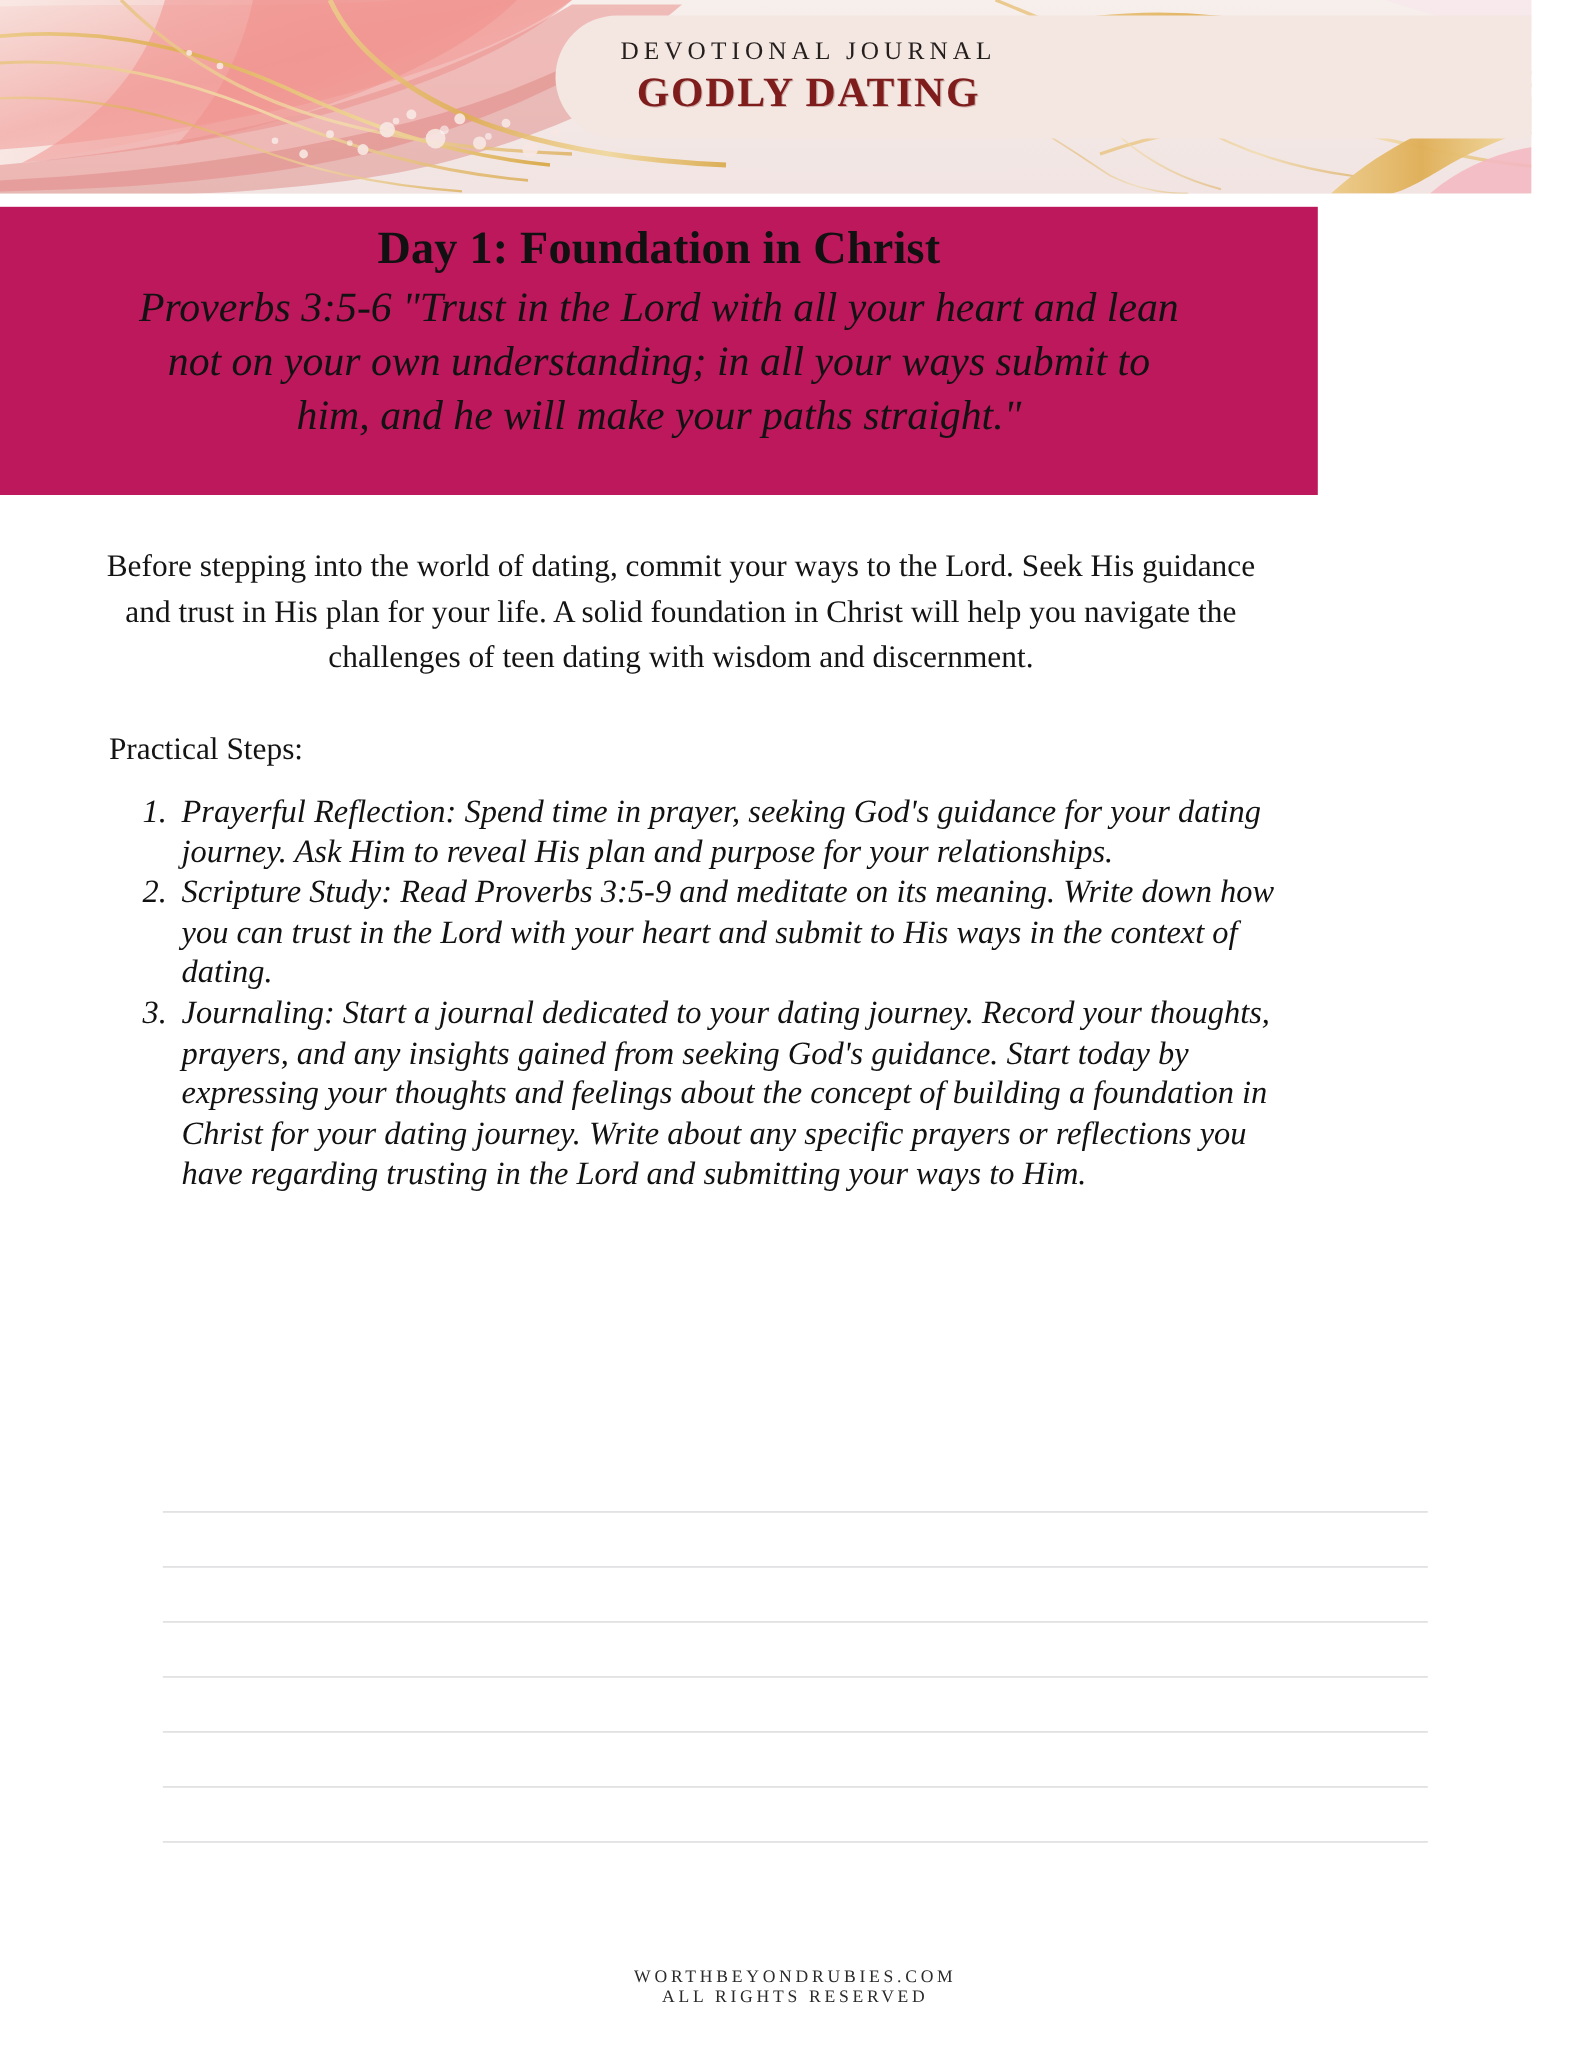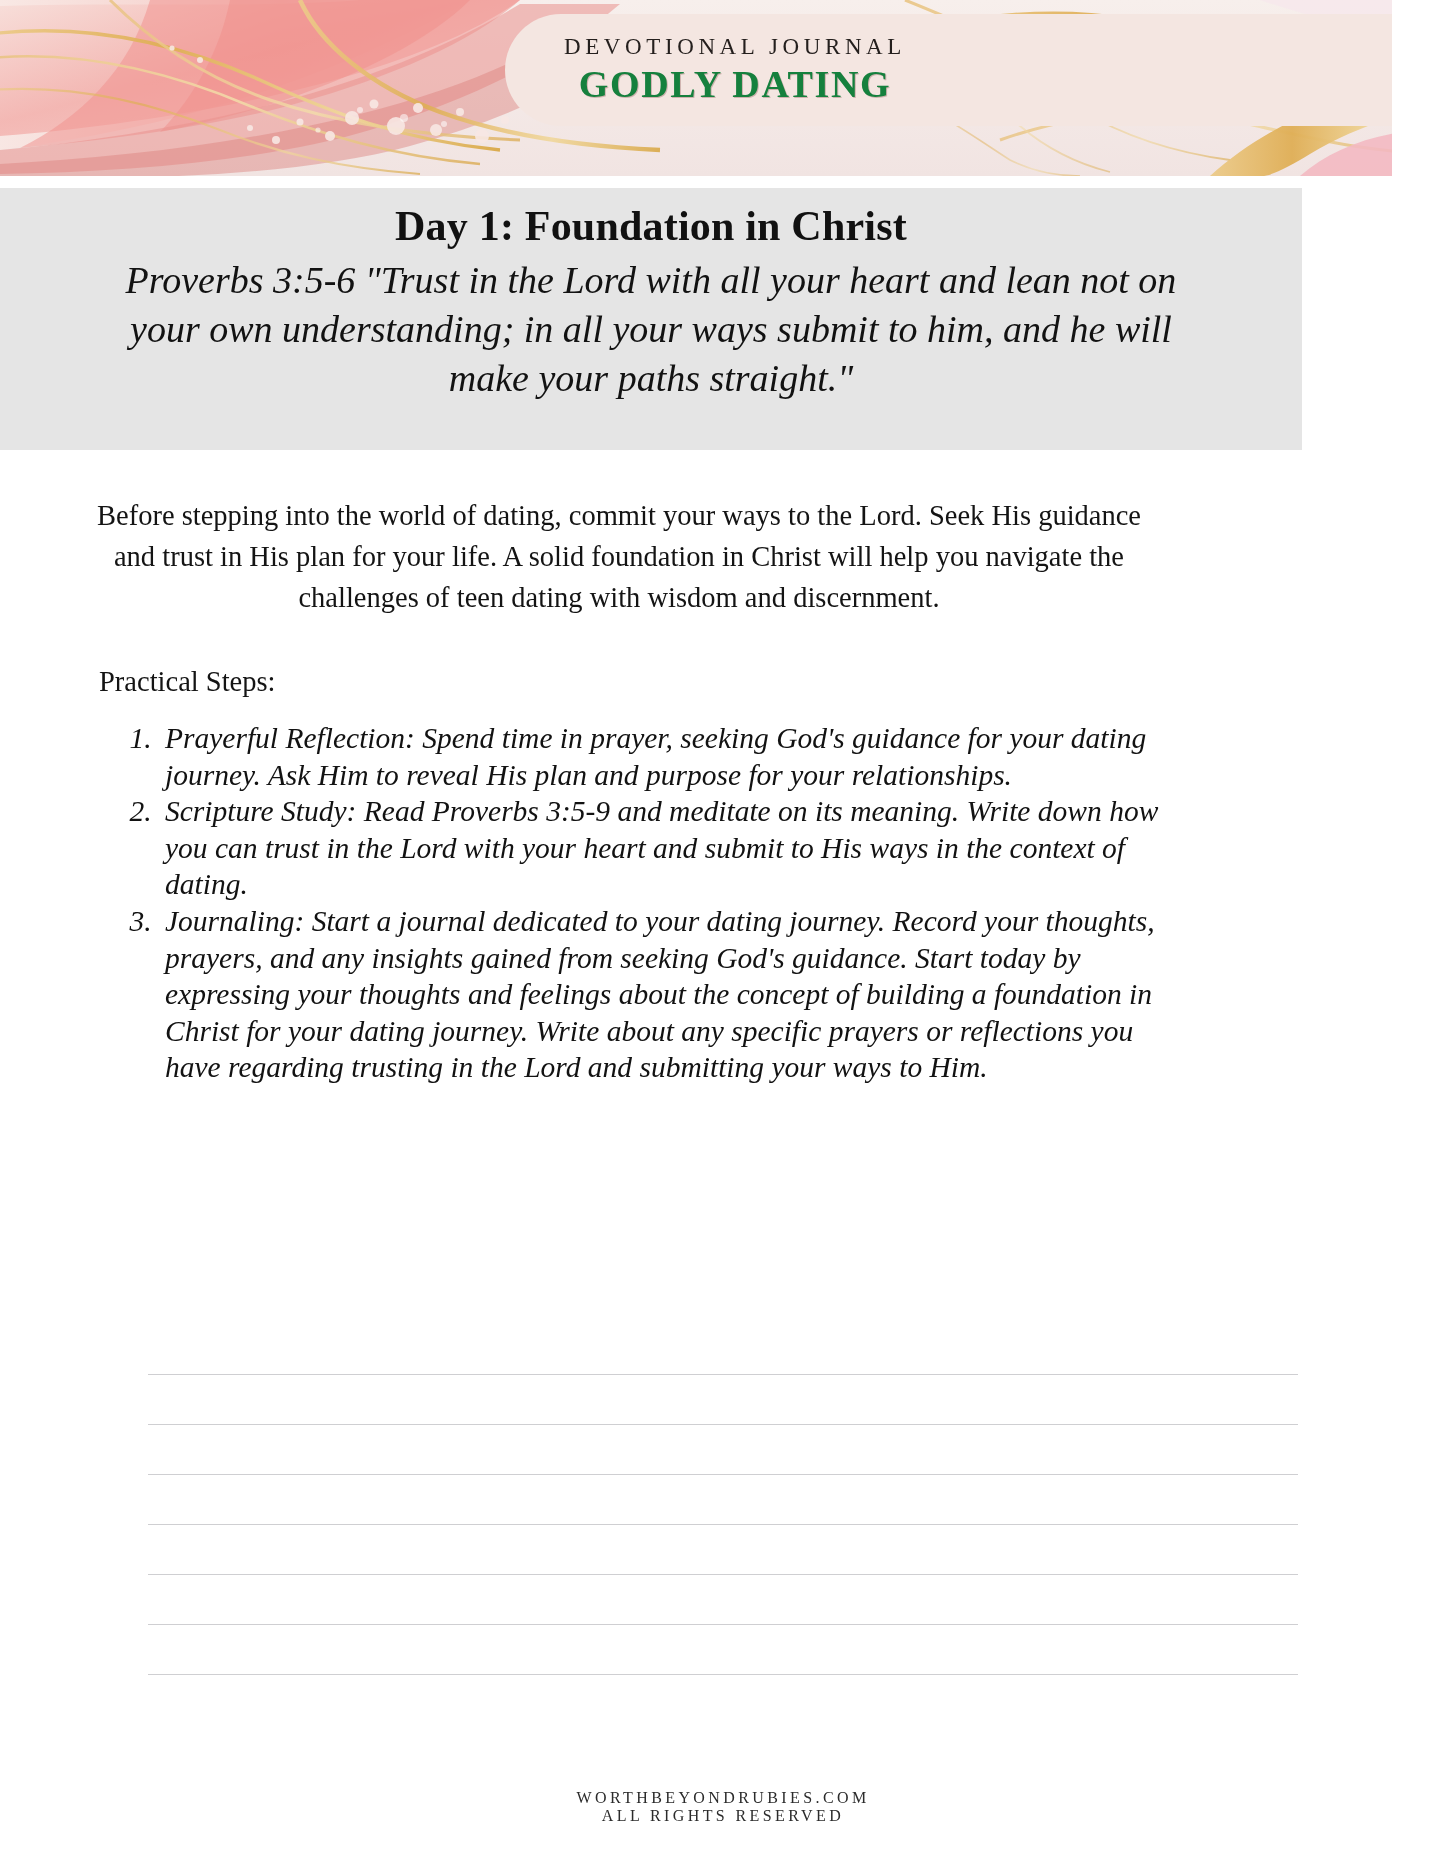--- a/index.html
+++ b/index.html
@@ -57,35 +57,35 @@
     text-transform: uppercase;
     margin-left: -480px;
     margin-bottom: 2px;
     white-space: nowrap;
   }
   .brand {
     font-family: "Liberation Serif", "DejaVu Serif", serif;
     font-weight: bold;
     font-size: 38px;
     letter-spacing: 1.6px;
-    color: #15803d;
+    color: #7f1d1d;
     text-transform: uppercase;
     margin-left: -480px;
     text-shadow: 1px 1px 0 rgba(120,60,55,0.30);
     white-space: nowrap;
   }
 
   
   .verse-band {
     position: absolute;
     left: 0;
     top: 188px;
-    width: 1302px;
+    width: 1198px;
     height: 262px;
-    background: #e5e5e5;
+    background: #be185d;
     box-sizing: border-box;
     padding: 14px 120px 0 120px;
     text-align: center;
   }
   .day-title {
     font-family: "Liberation Serif", "DejaVu Serif", serif;
     font-weight: bold;
     font-size: 42px;
     line-height: 1.18;
     letter-spacing: 0.2px;

